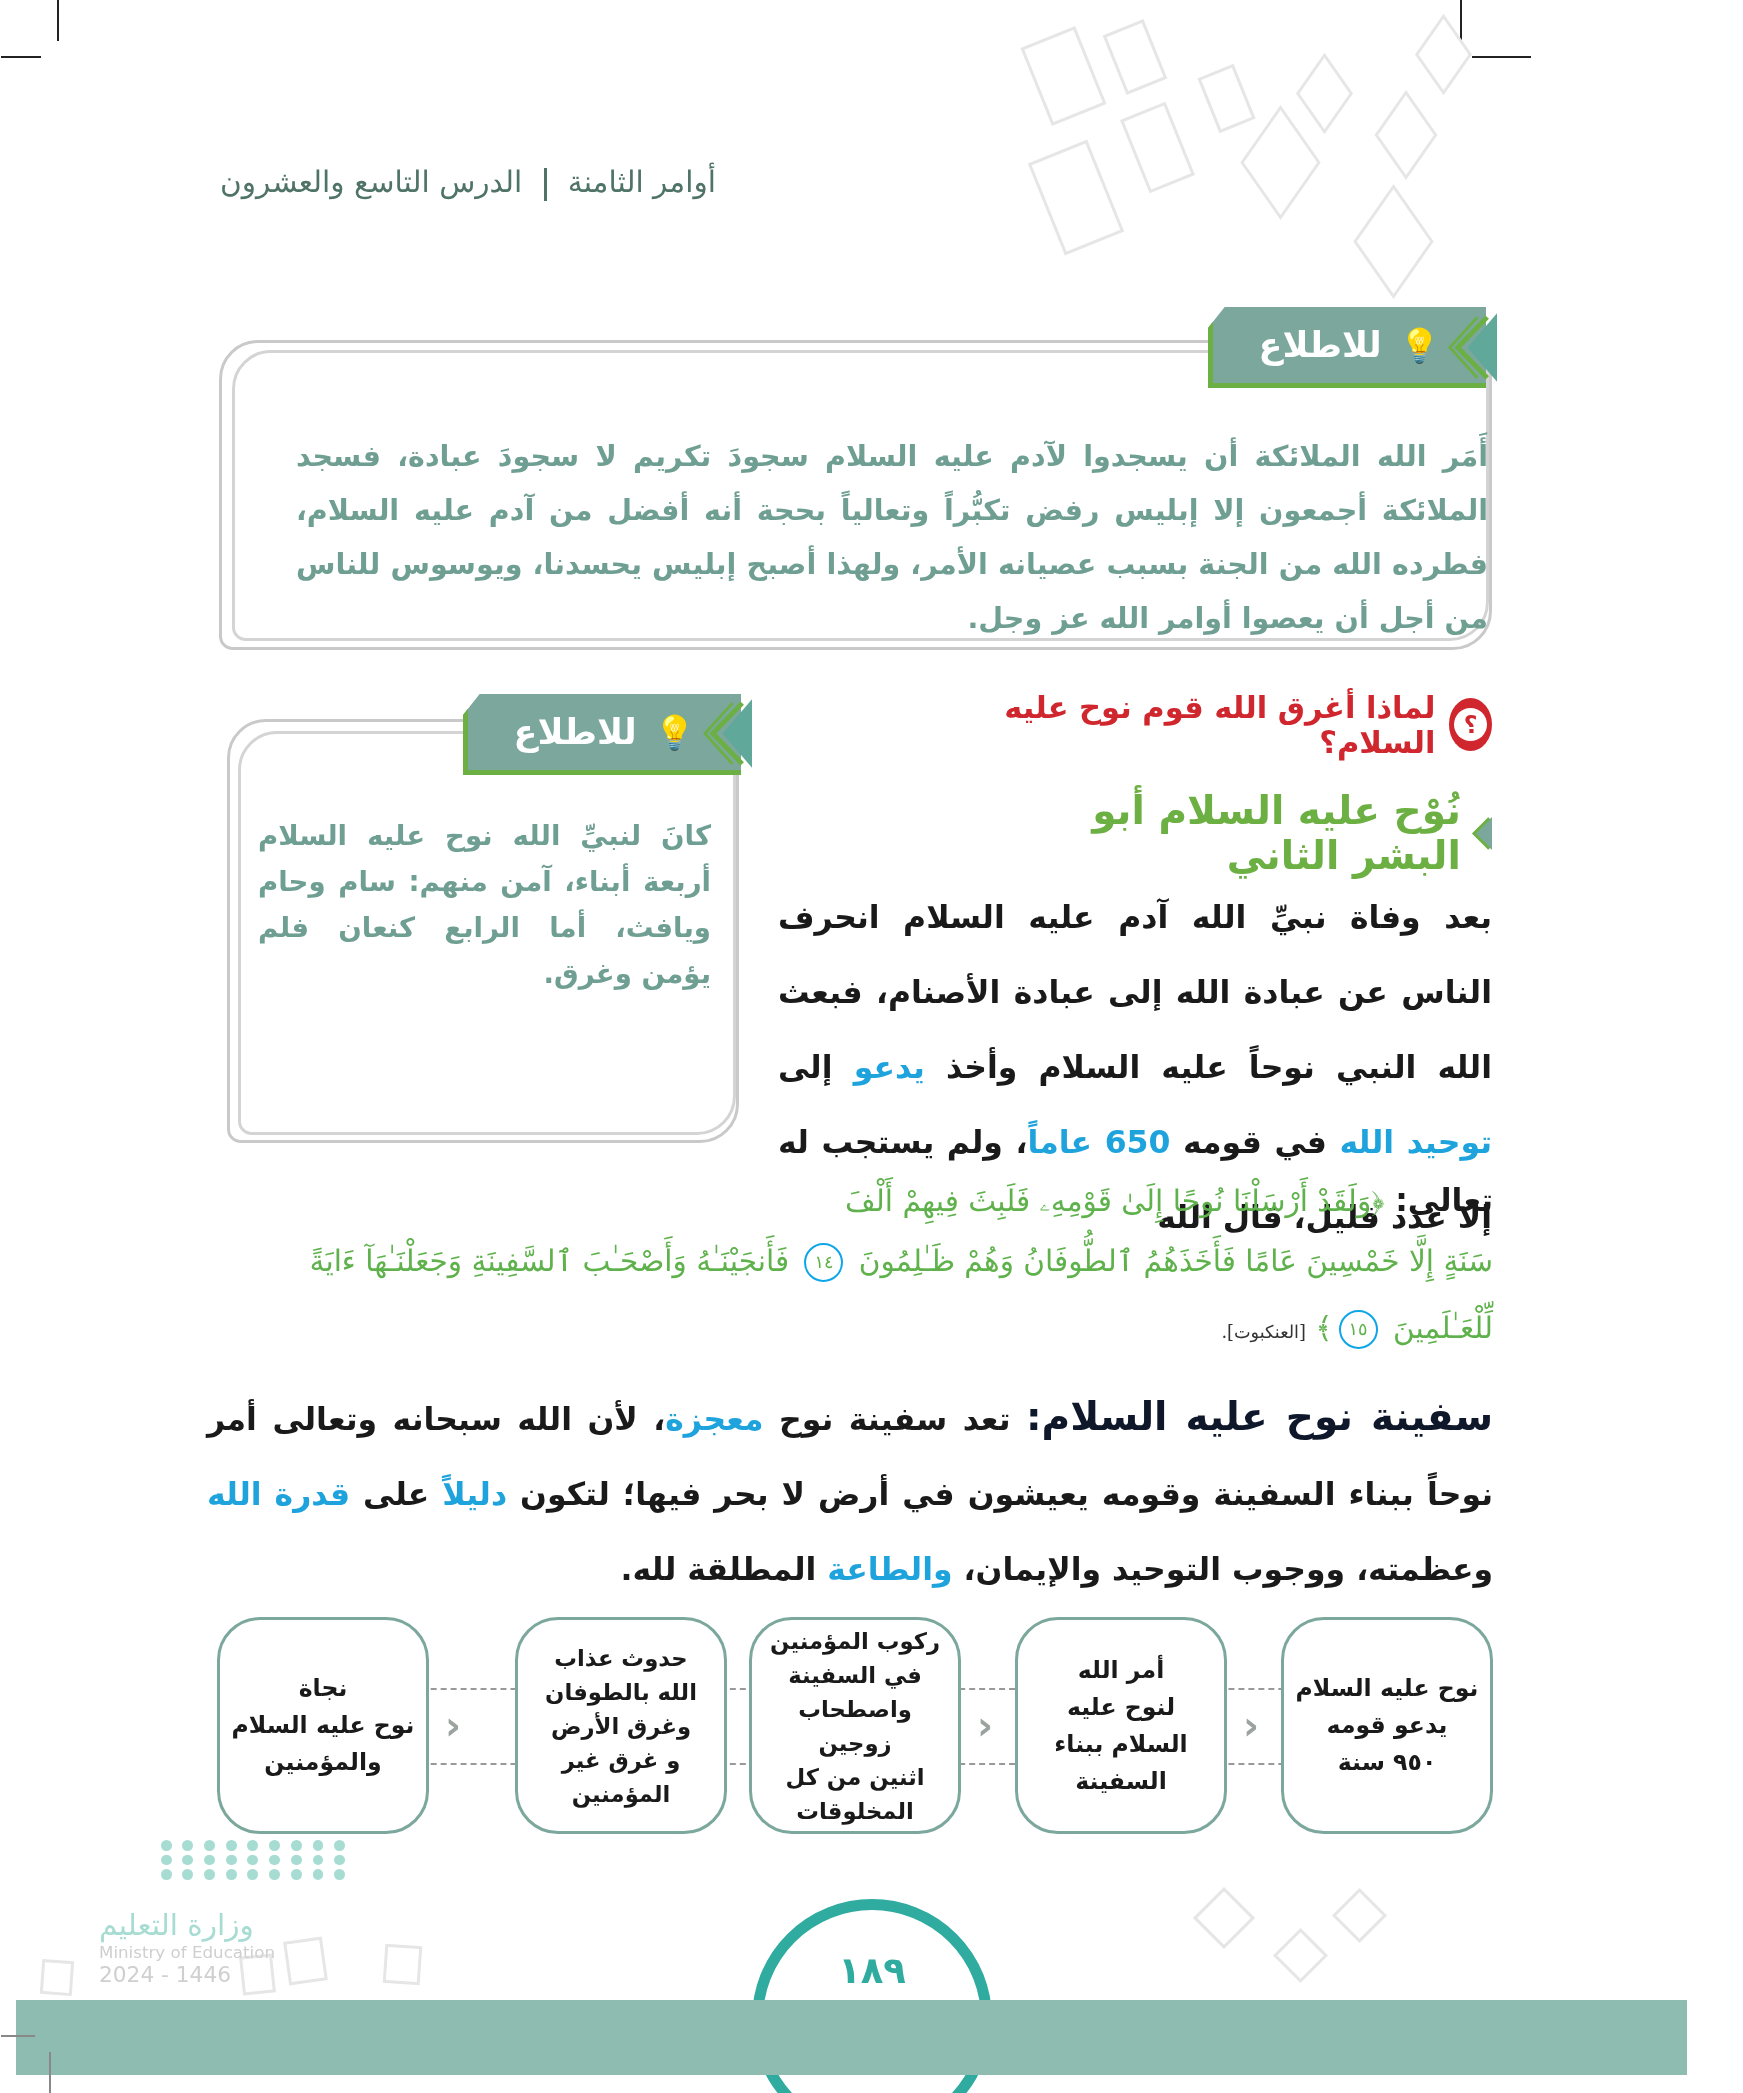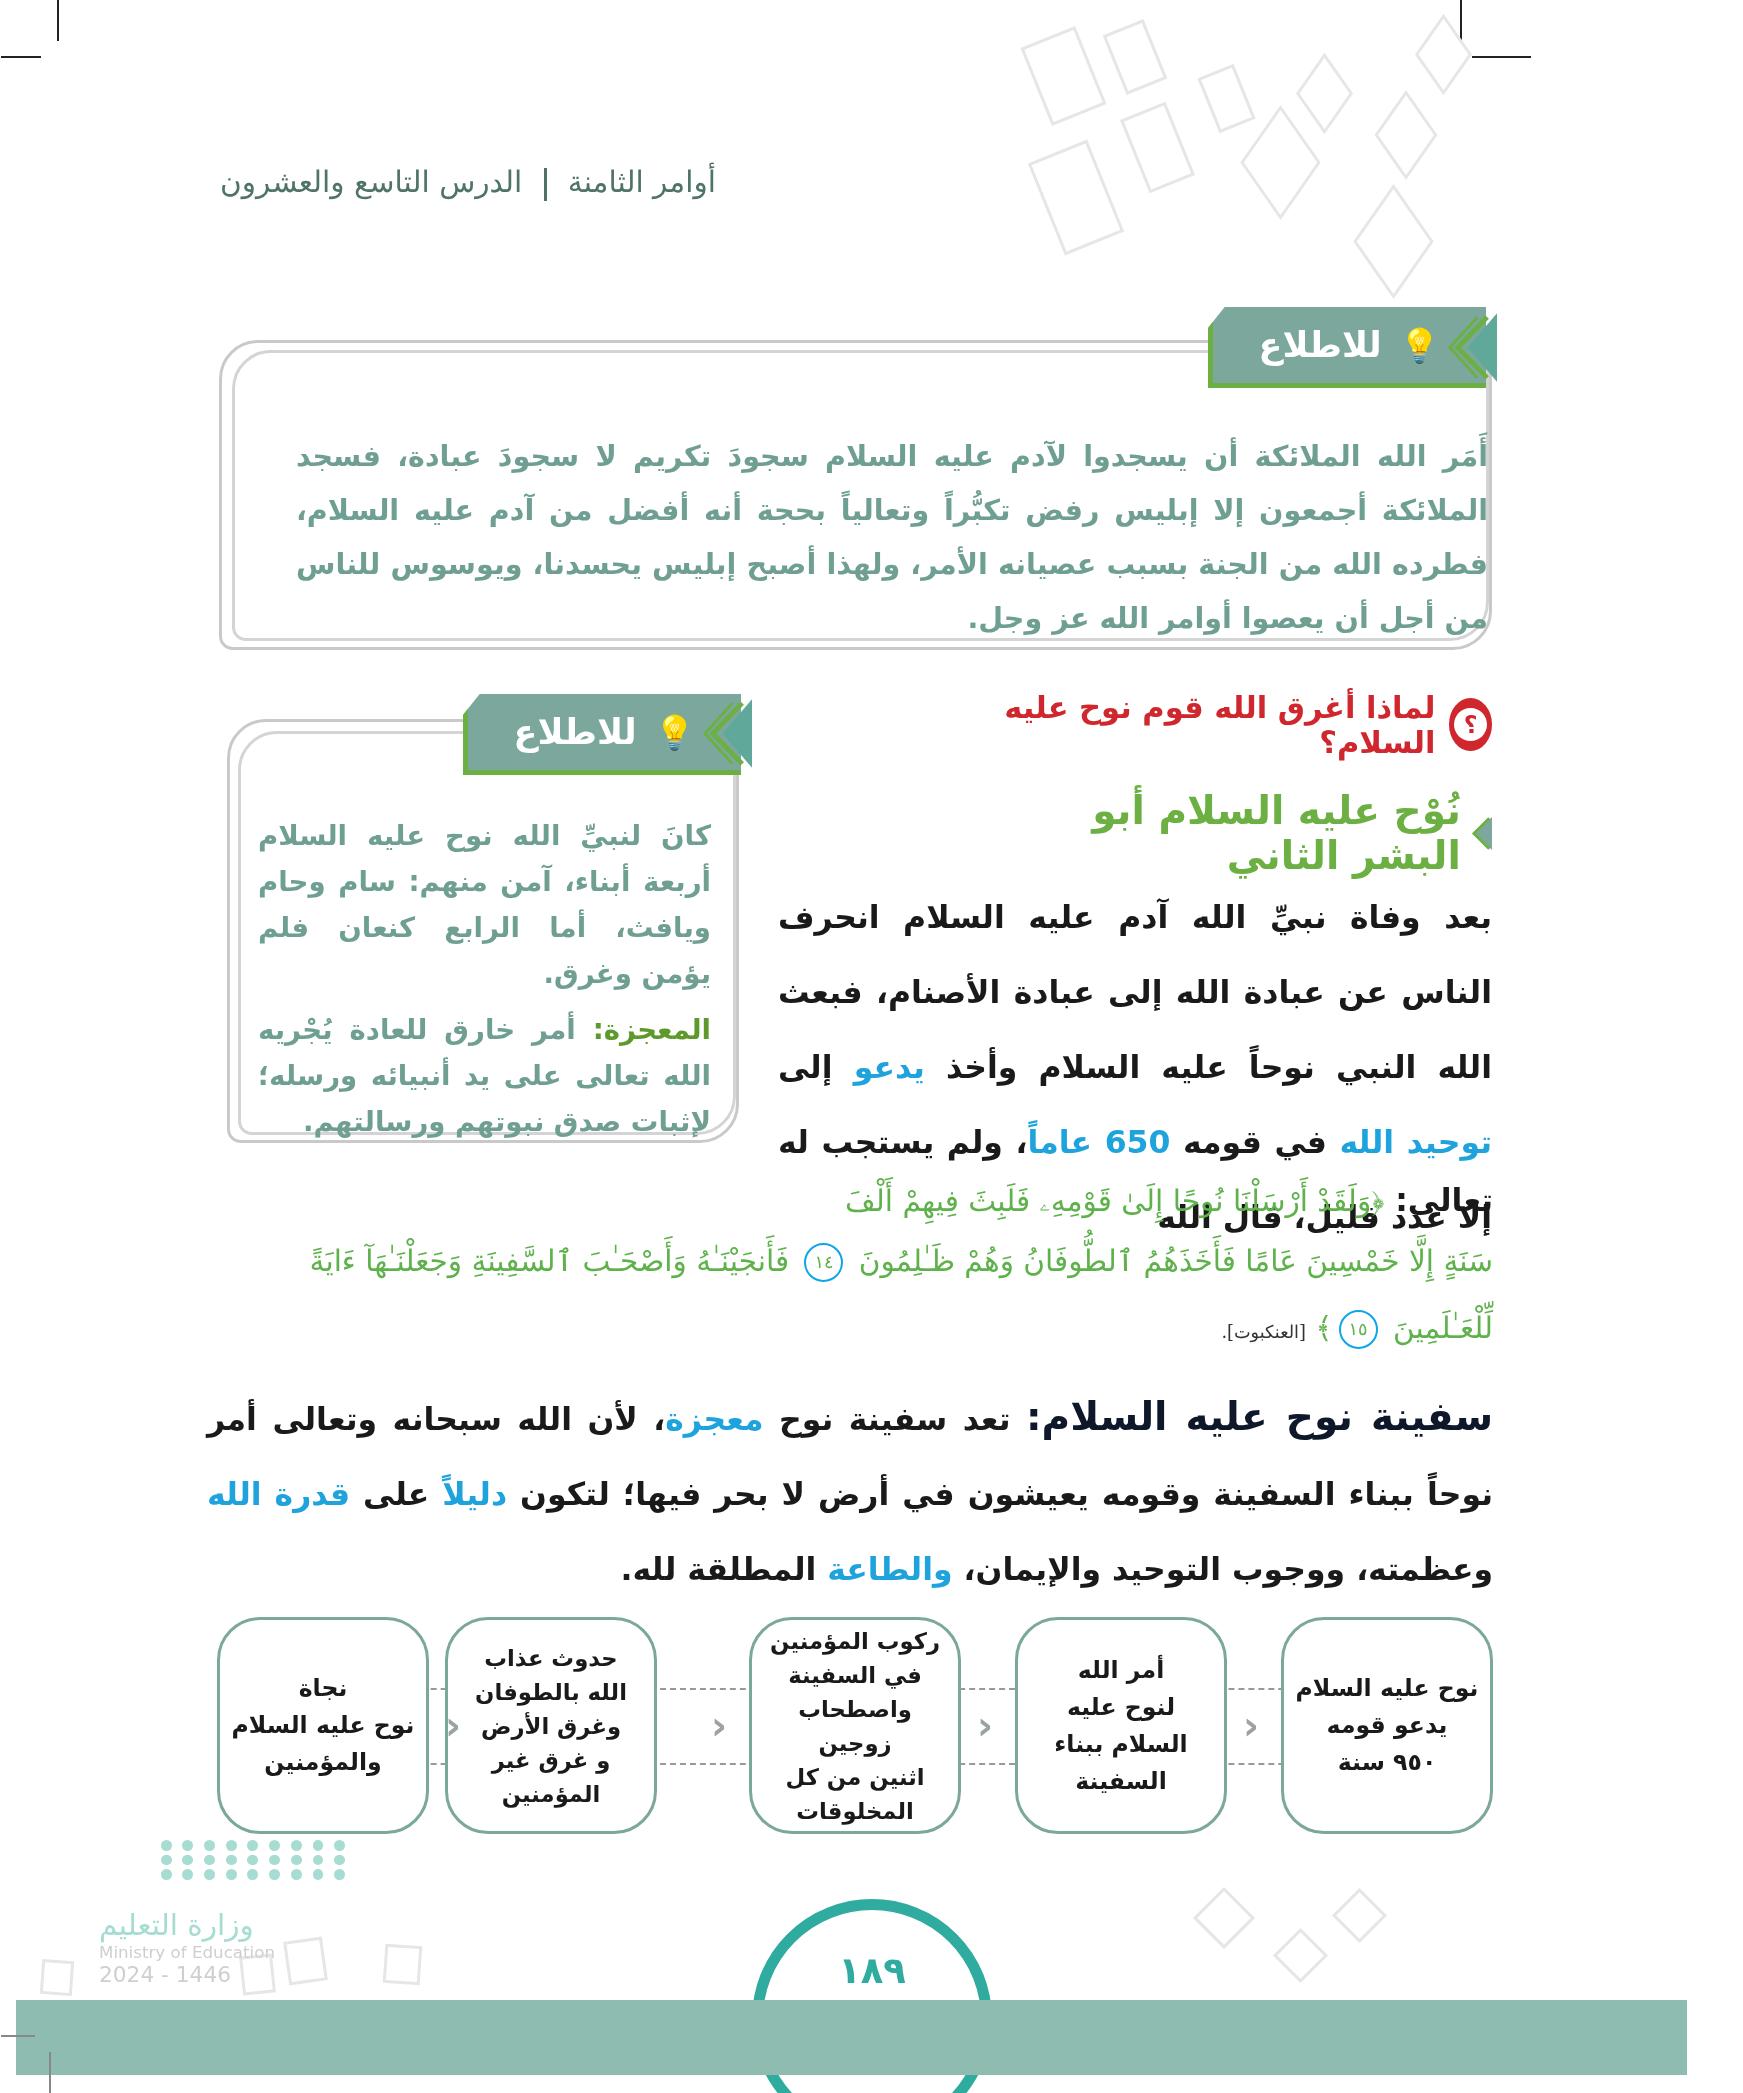--- a/index.html
+++ b/index.html
@@ -153,23 +153,20 @@
   <span style="font-size:33px;">💡</span>
   <span>للاطلاع</span>
 </div>
 <svg style="position:absolute;left:703px;top:699px;" width="49" height="69" viewBox="0 0 50 70">
   <polygon points="50,0 50,70 20,35" fill="#5fa89a"></polygon>
   <polyline points="40,4 10,35 40,66" fill="none" stroke="#6cb043" stroke-width="5"></polyline>
   <polyline points="30,4 2,35 30,66" fill="none" stroke="#6cb043" stroke-width="3"></polyline>
 </svg>
 <div class="info-text-2">
   <p>كانَ لنبيِّ الله نوح عليه السلام أربعة أبناء، آمن منهم: سام وحام ويافث، أما الرابع كنعان فلم يؤمن وغرق.</p>
-  <p>
-    <span class="green-term">المعجزة:</span><span> أمر خارق للعادة يُجْريه الله تعالى على يد أنبيائه ورسله؛ لإثبات صدق نبوتهم ورسالتهم.</span>
-  </p>
 </div>
 
 <div class="body-text">
   <span>بعد وفاة نبيِّ الله آدم عليه السلام انحرف الناس عن عبادة الله إلى عبادة الأصنام، فبعث الله النبي نوحاً عليه السلام وأخذ </span><span class="blue">يدعو</span><span> إلى </span><span class="blue">توحيد الله</span><span> في قومه </span><span class="blue">650 عاماً</span><span>، ولم يستجب له إلا عدد قليل، قال الله</span>
 </div>
 
 <div class="quran-line" style="top:1182px;">
   <span class="plain">تعالى: </span><span>﴿وَلَقَدْ أَرْسَلْنَا نُوحًا إِلَىٰ قَوْمِهِۦ فَلَبِثَ فِيهِمْ أَلْفَ</span>
 </div>
 <div class="quran-line" style="top:1243px;">
@@ -197,21 +194,21 @@
   <div class="step" style="right:266px;">أمر الله
 لنوح عليه السلام ببناء
 السفينة</div>
   <div class="arrow" style="right:500px;">‹</div>
   <div class="step" style="right:532px;font-size:22.7px;line-height:34px;">ركوب المؤمنين
 في السفينة
 واصطحاب زوجين
 اثنين من كل
 المخلوقات</div>
   <div class="arrow" style="right:766px;">‹</div>
-  <div class="step" style="right:836px;font-size:22.7px;line-height:34px;text-align:center;">حدوث عذاب
+  <div class="step" style="right:766px;font-size:22.7px;line-height:34px;text-align:center;">حدوث عذاب
 الله بالطوفان
 وغرق الأرض
 و غرق غير
 المؤمنين</div>
   <div class="arrow" style="right:1032px;">‹</div>
   <div class="step" style="right:1064px;">نجاة
 نوح عليه السلام
 والمؤمنين</div>
 </div>
 

